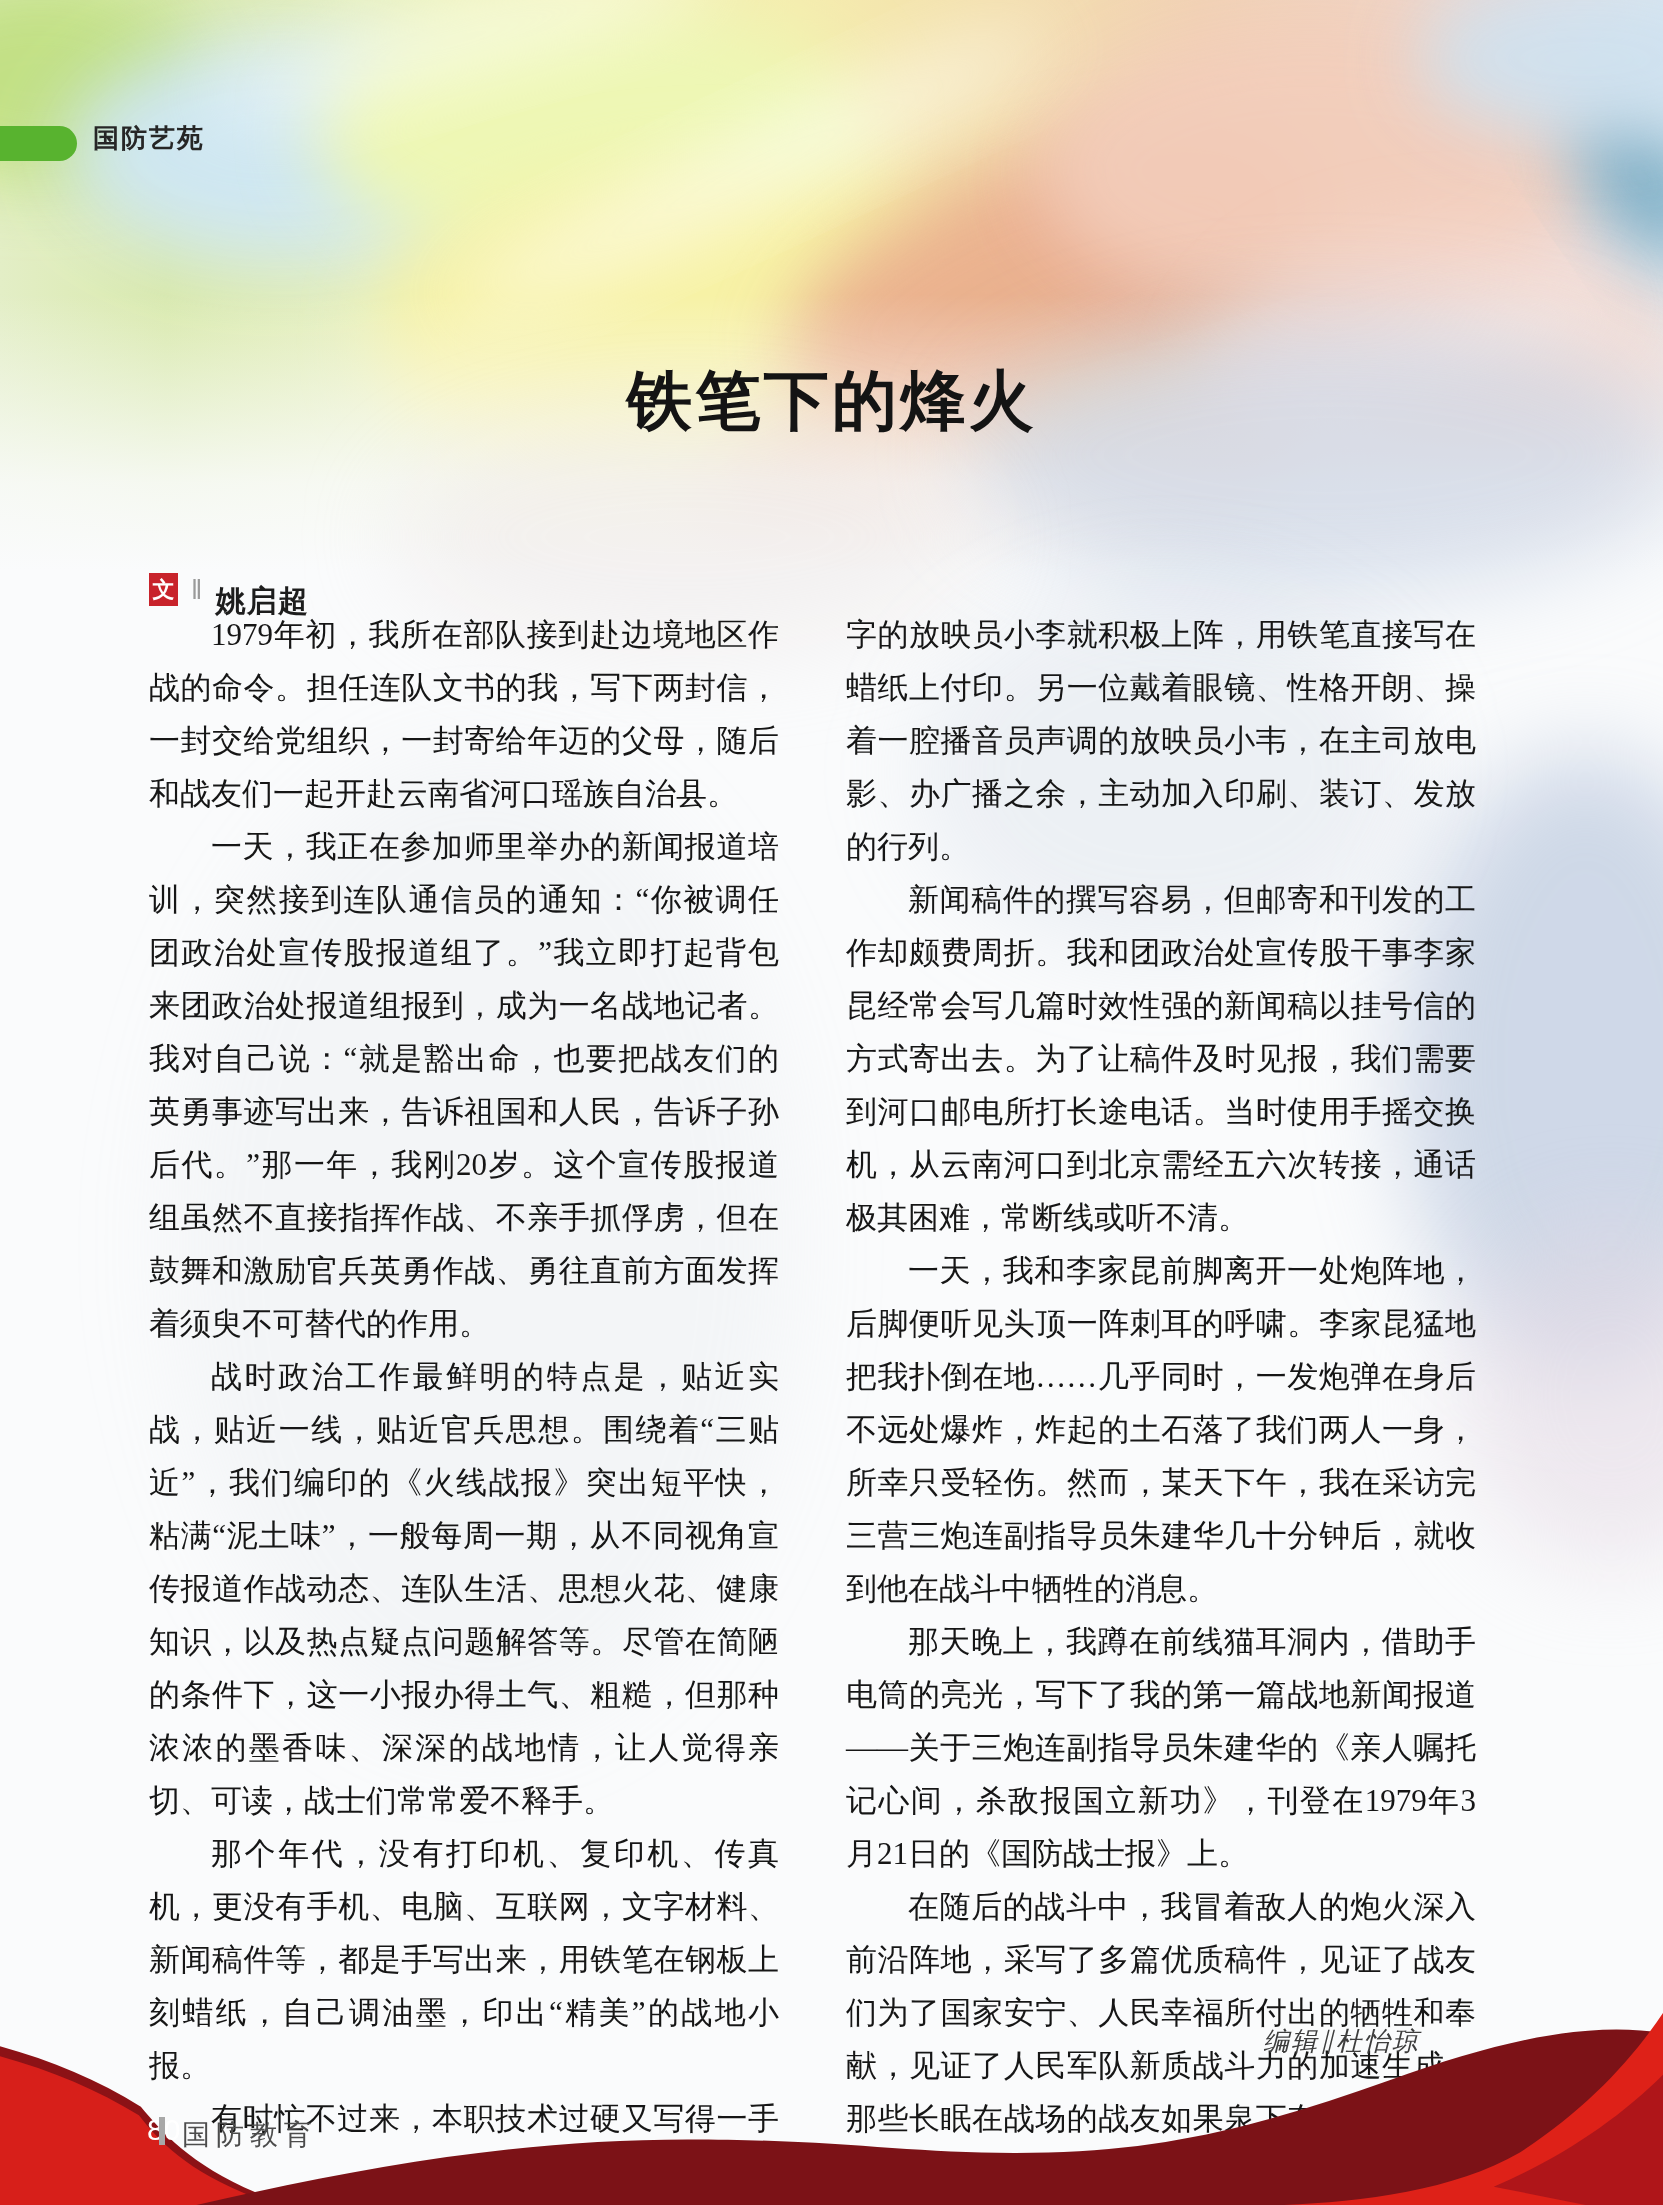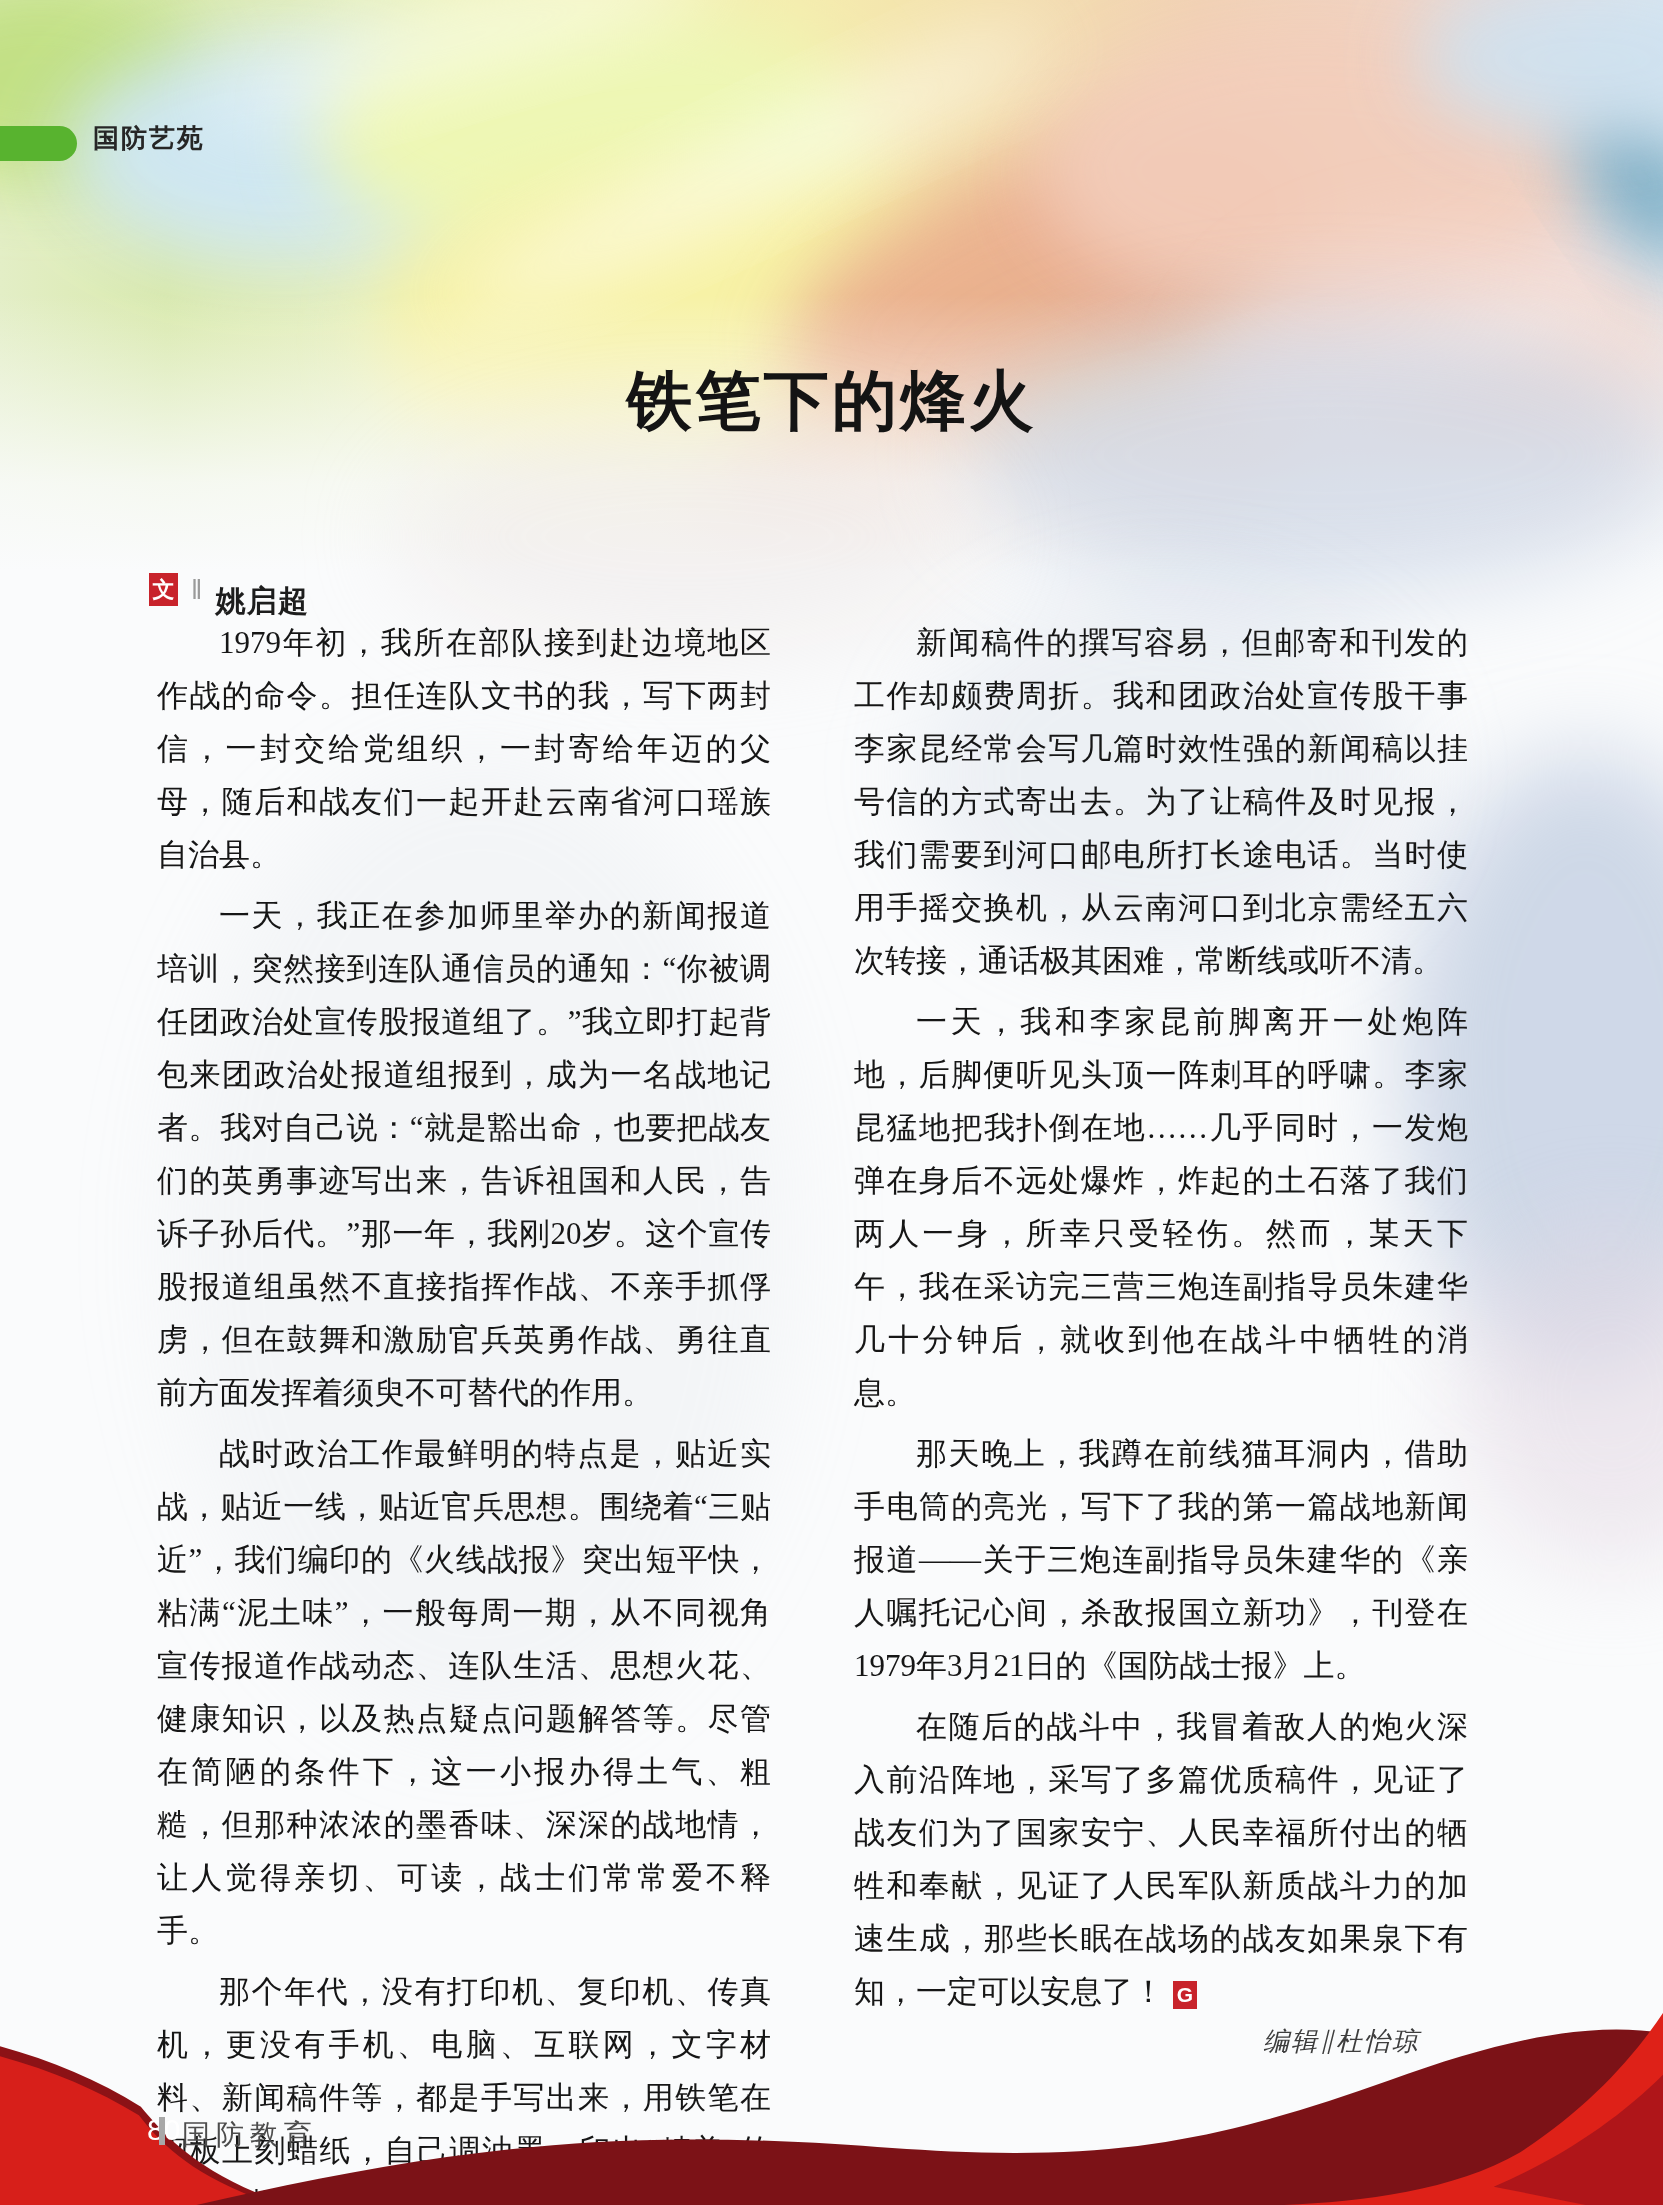--- a/index.html
+++ b/index.html
@@ -36,21 +36,21 @@
     width:29px;height:33px;color:#fff;
     font-family:"Liberation Sans", sans-serif;font-size:22px;font-weight:700;}
   .byline-sep{font-family:"Liberation Sans", sans-serif;font-size:27.5px;color:#9a9a9a;}
   .author{font-family:"Liberation Sans", sans-serif;font-size:30px;font-weight:700;
     color:#1d1d1d;letter-spacing:1.3px;margin-top:24px;}
   
   .col{position:absolute;top:608px;width:630px;
     font-size:31px;line-height:53px;color:#161616;text-align:justify;}
   .col-left{left:149px;}
   .col-right{left:846px;}
-  .col p{margin:8px;text-indent:2em;}
+  .col p{margin:0;text-indent:2em;}
   .col p.noindent{text-indent:0;}
   .g-badge{display:inline-block;width:23.6px;height:27.5px;line-height:27.5px;
     text-align:center;color:#fff;background:#c8232b;
     font-family:"Liberation Sans", sans-serif;font-size:21px;font-weight:700;
     margin-left:9.2px;vertical-align:baseline;text-indent:0;}
   
   .editor{position:absolute;right:244px;top:2024px;
     font-style:italic;font-size:26px;color:#3d3d3d;letter-spacing:2px;}
   
   .bottom-ribbon{position:absolute;left:0;bottom:0;width:1664px;height:341px;}
@@ -120,20 +120,21 @@
 </div>
 
 <div class="col col-left">
     <p class="para">1979年初，我所在部队接到赴边境地区作战的命令。担任连队文书的我，写下两封信，一封交给党组织，一封寄给年迈的父母，随后和战友们一起开赴云南省河口瑶族自治县。</p>
     <p class="para">一天，我正在参加师里举办的新闻报道培训，突然接到连队通信员的通知：“你被调任团政治处宣传股报道组了。”我立即打起背包来团政治处报道组报到，成为一名战地记者。我对自己说：“就是豁出命，也要把战友们的英勇事迹写出来，告诉祖国和人民，告诉子孙后代。”那一年，我刚20岁。这个宣传股报道组虽然不直接指挥作战、不亲手抓俘虏，但在鼓舞和激励官兵英勇作战、勇往直前方面发挥着须臾不可替代的作用。</p>
     <p class="para">战时政治工作最鲜明的特点是，贴近实战，贴近一线，贴近官兵思想。围绕着“三贴近”，我们编印的《火线战报》突出短平快，粘满“泥土味”，一般每周一期，从不同视角宣传报道作战动态、连队生活、思想火花、健康知识，以及热点疑点问题解答等。尽管在简陋的条件下，这一小报办得土气、粗糙，但那种浓浓的墨香味、深深的战地情，让人觉得亲切、可读，战士们常常爱不释手。</p>
     <p class="para">那个年代，没有打印机、复印机、传真机，更没有手机、电脑、互联网，文字材料、新闻稿件等，都是手写出来，用铁笔在钢板上刻蜡纸，自己调油墨，印出“精美”的战地小报。</p>
     <p class="para">有时忙不过来，本职技术过硬又写得一手好</p>
   </div>
 <div class="col col-right">
+    <p class="para noindent">字的放映员小李就积极上阵，用铁笔直接写在蜡纸上付印。另一位戴着眼镜、性格开朗、操着一腔播音员声调的放映员小韦，在主司放电影、办广播之余，主动加入印刷、装订、发放的行列。</p>
     <p class="para">新闻稿件的撰写容易，但邮寄和刊发的工作却颇费周折。我和团政治处宣传股干事李家昆经常会写几篇时效性强的新闻稿以挂号信的方式寄出去。为了让稿件及时见报，我们需要到河口邮电所打长途电话。当时使用手摇交换机，从云南河口到北京需经五六次转接，通话极其困难，常断线或听不清。</p>
     <p class="para">一天，我和李家昆前脚离开一处炮阵地，后脚便听见头顶一阵刺耳的呼啸。李家昆猛地把我扑倒在地……几乎同时，一发炮弹在身后不远处爆炸，炸起的土石落了我们两人一身，所幸只受轻伤。然而，某天下午，我在采访完三营三炮连副指导员朱建华几十分钟后，就收到他在战斗中牺牲的消息。</p>
     <p class="para">那天晚上，我蹲在前线猫耳洞内，借助手电筒的亮光，写下了我的第一篇战地新闻报道——关于三炮连副指导员朱建华的《亲人嘱托记心间，杀敌报国立新功》，刊登在1979年3月21日的《国防战士报》上。</p>
     <p class="para">在随后的战斗中，我冒着敌人的炮火深入前沿阵地，采写了多篇优质稿件，见证了战友们为了国家安宁、人民幸福所付出的牺牲和奉献，见证了人民军队新质战斗力的加速生成，那些长眠在战场的战友如果泉下有知，一定可以安息了！<span class="g-badge">G</span></p>
   </div>
 
 <div class="editor">编辑∥杜怡琼</div>
 
 <svg class="bottom-ribbon" viewBox="0 0 2540 520" preserveAspectRatio="none">
 

